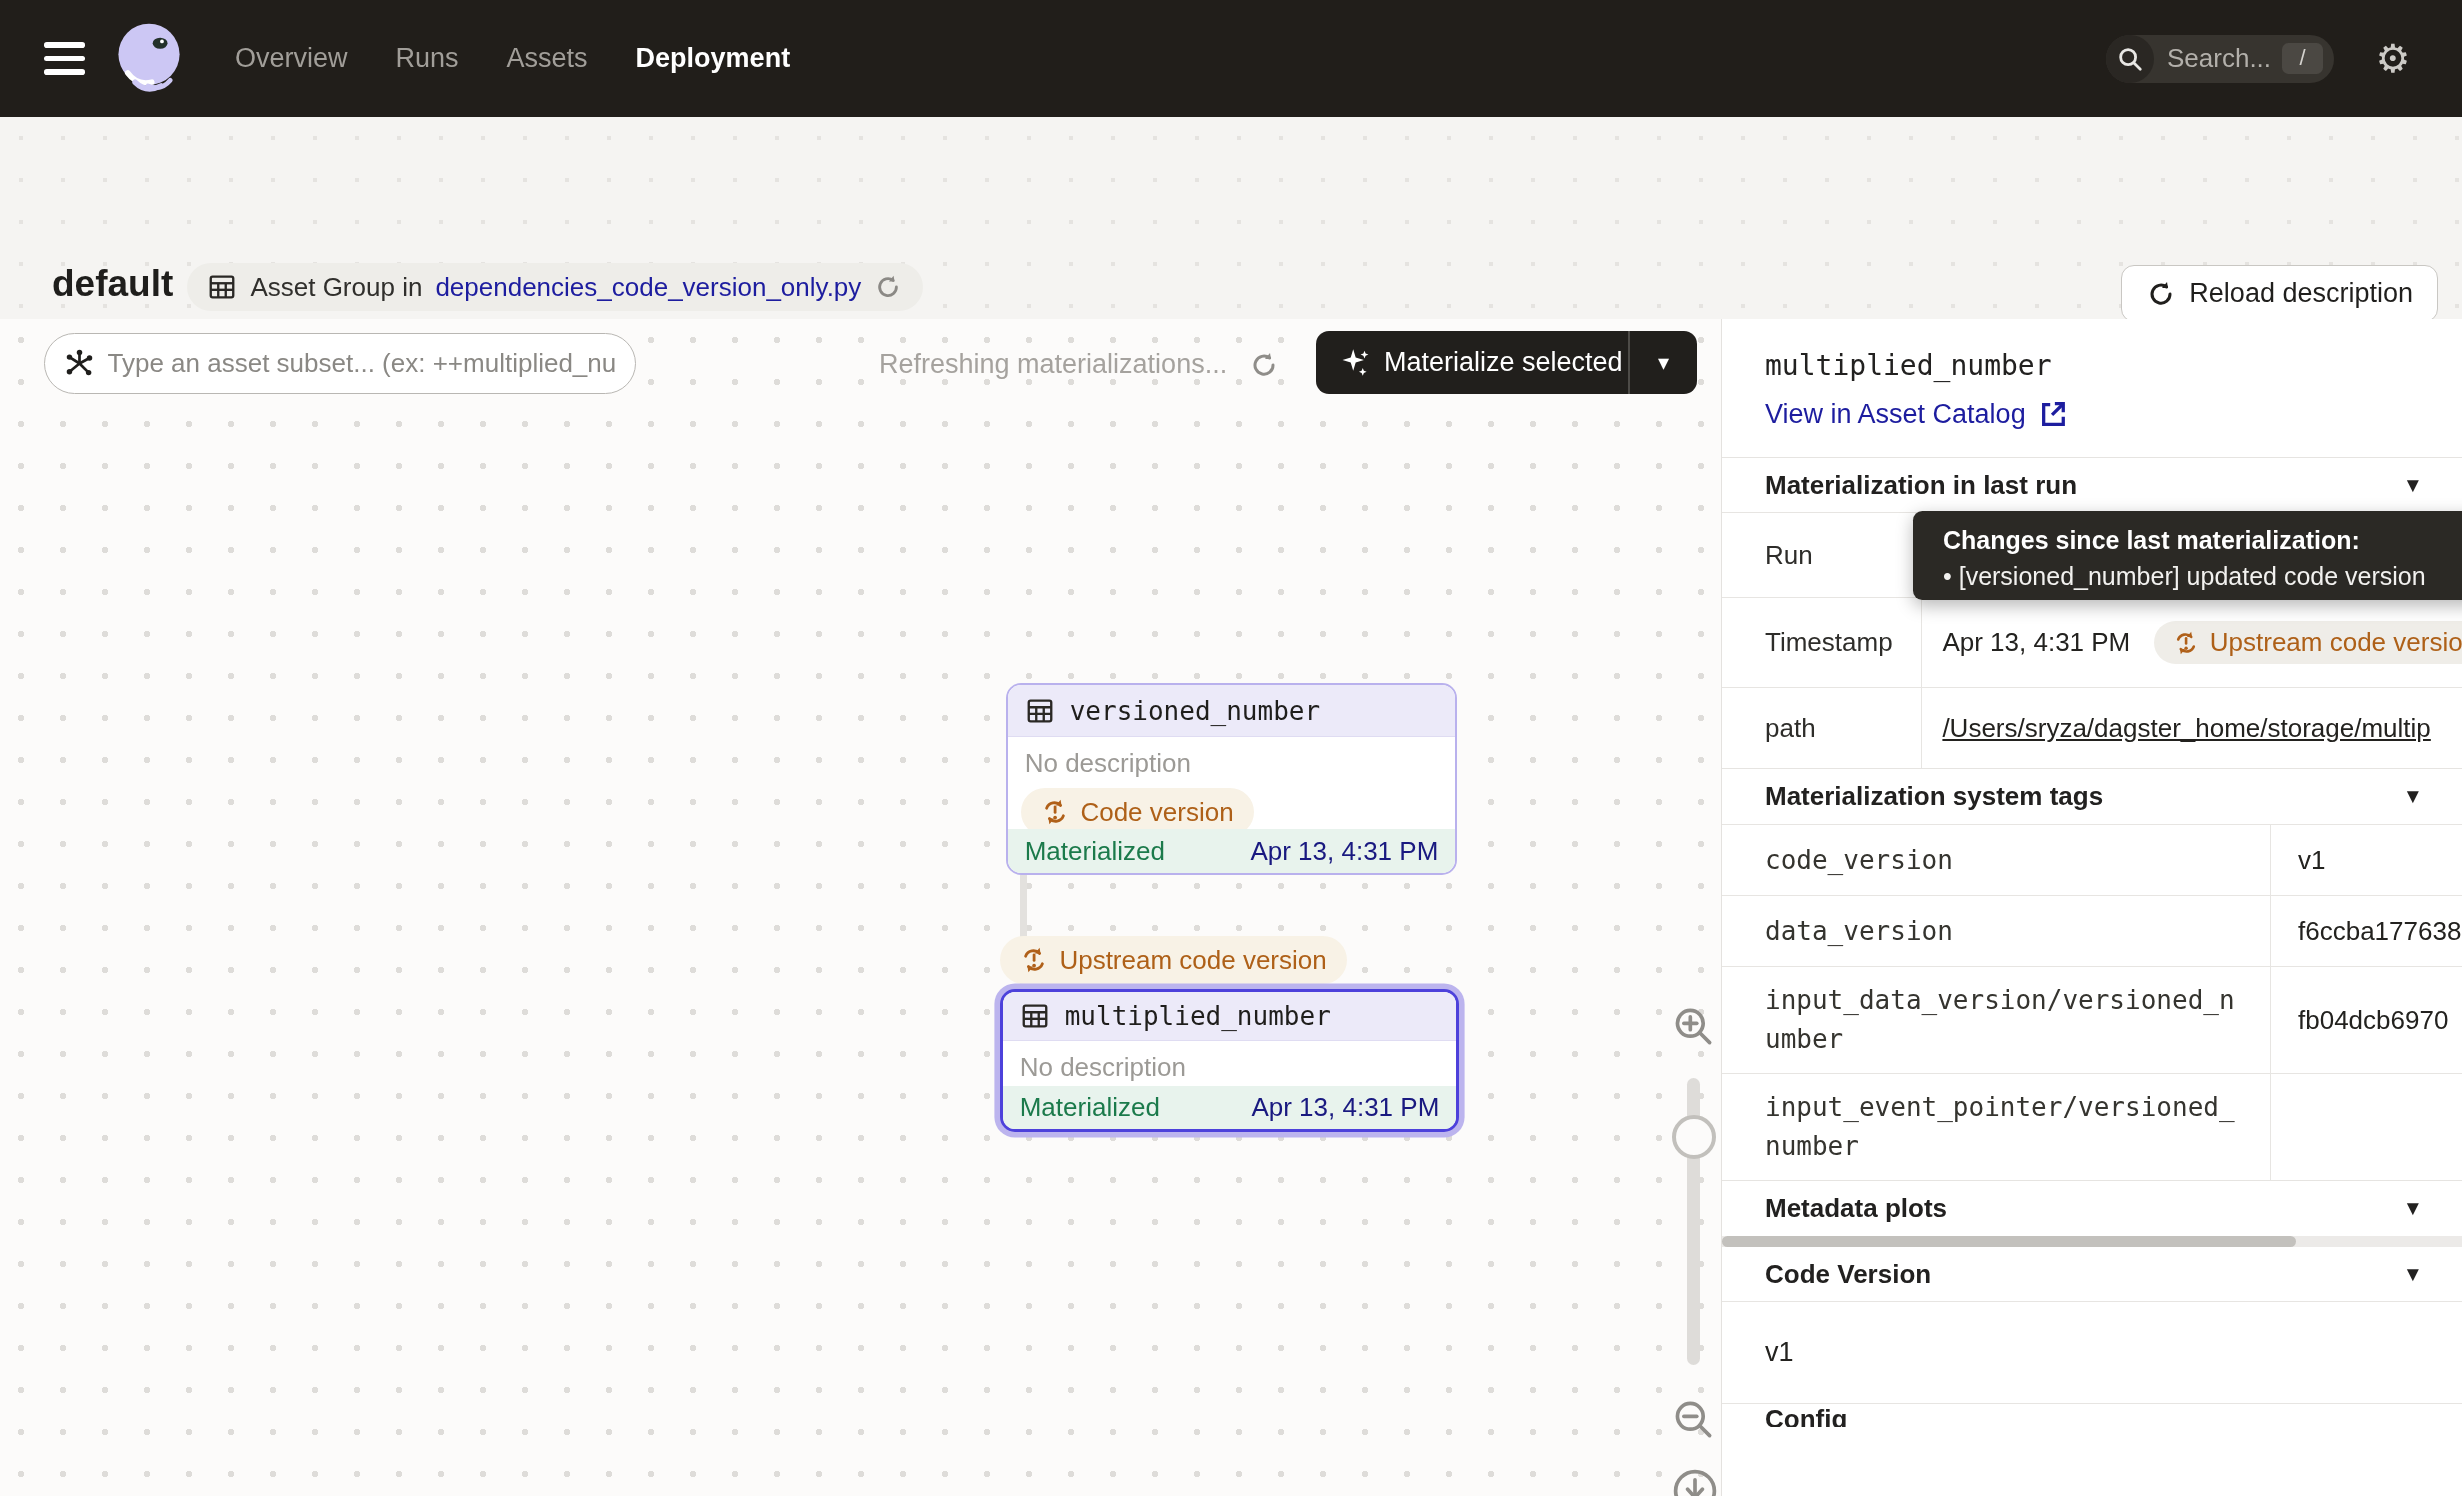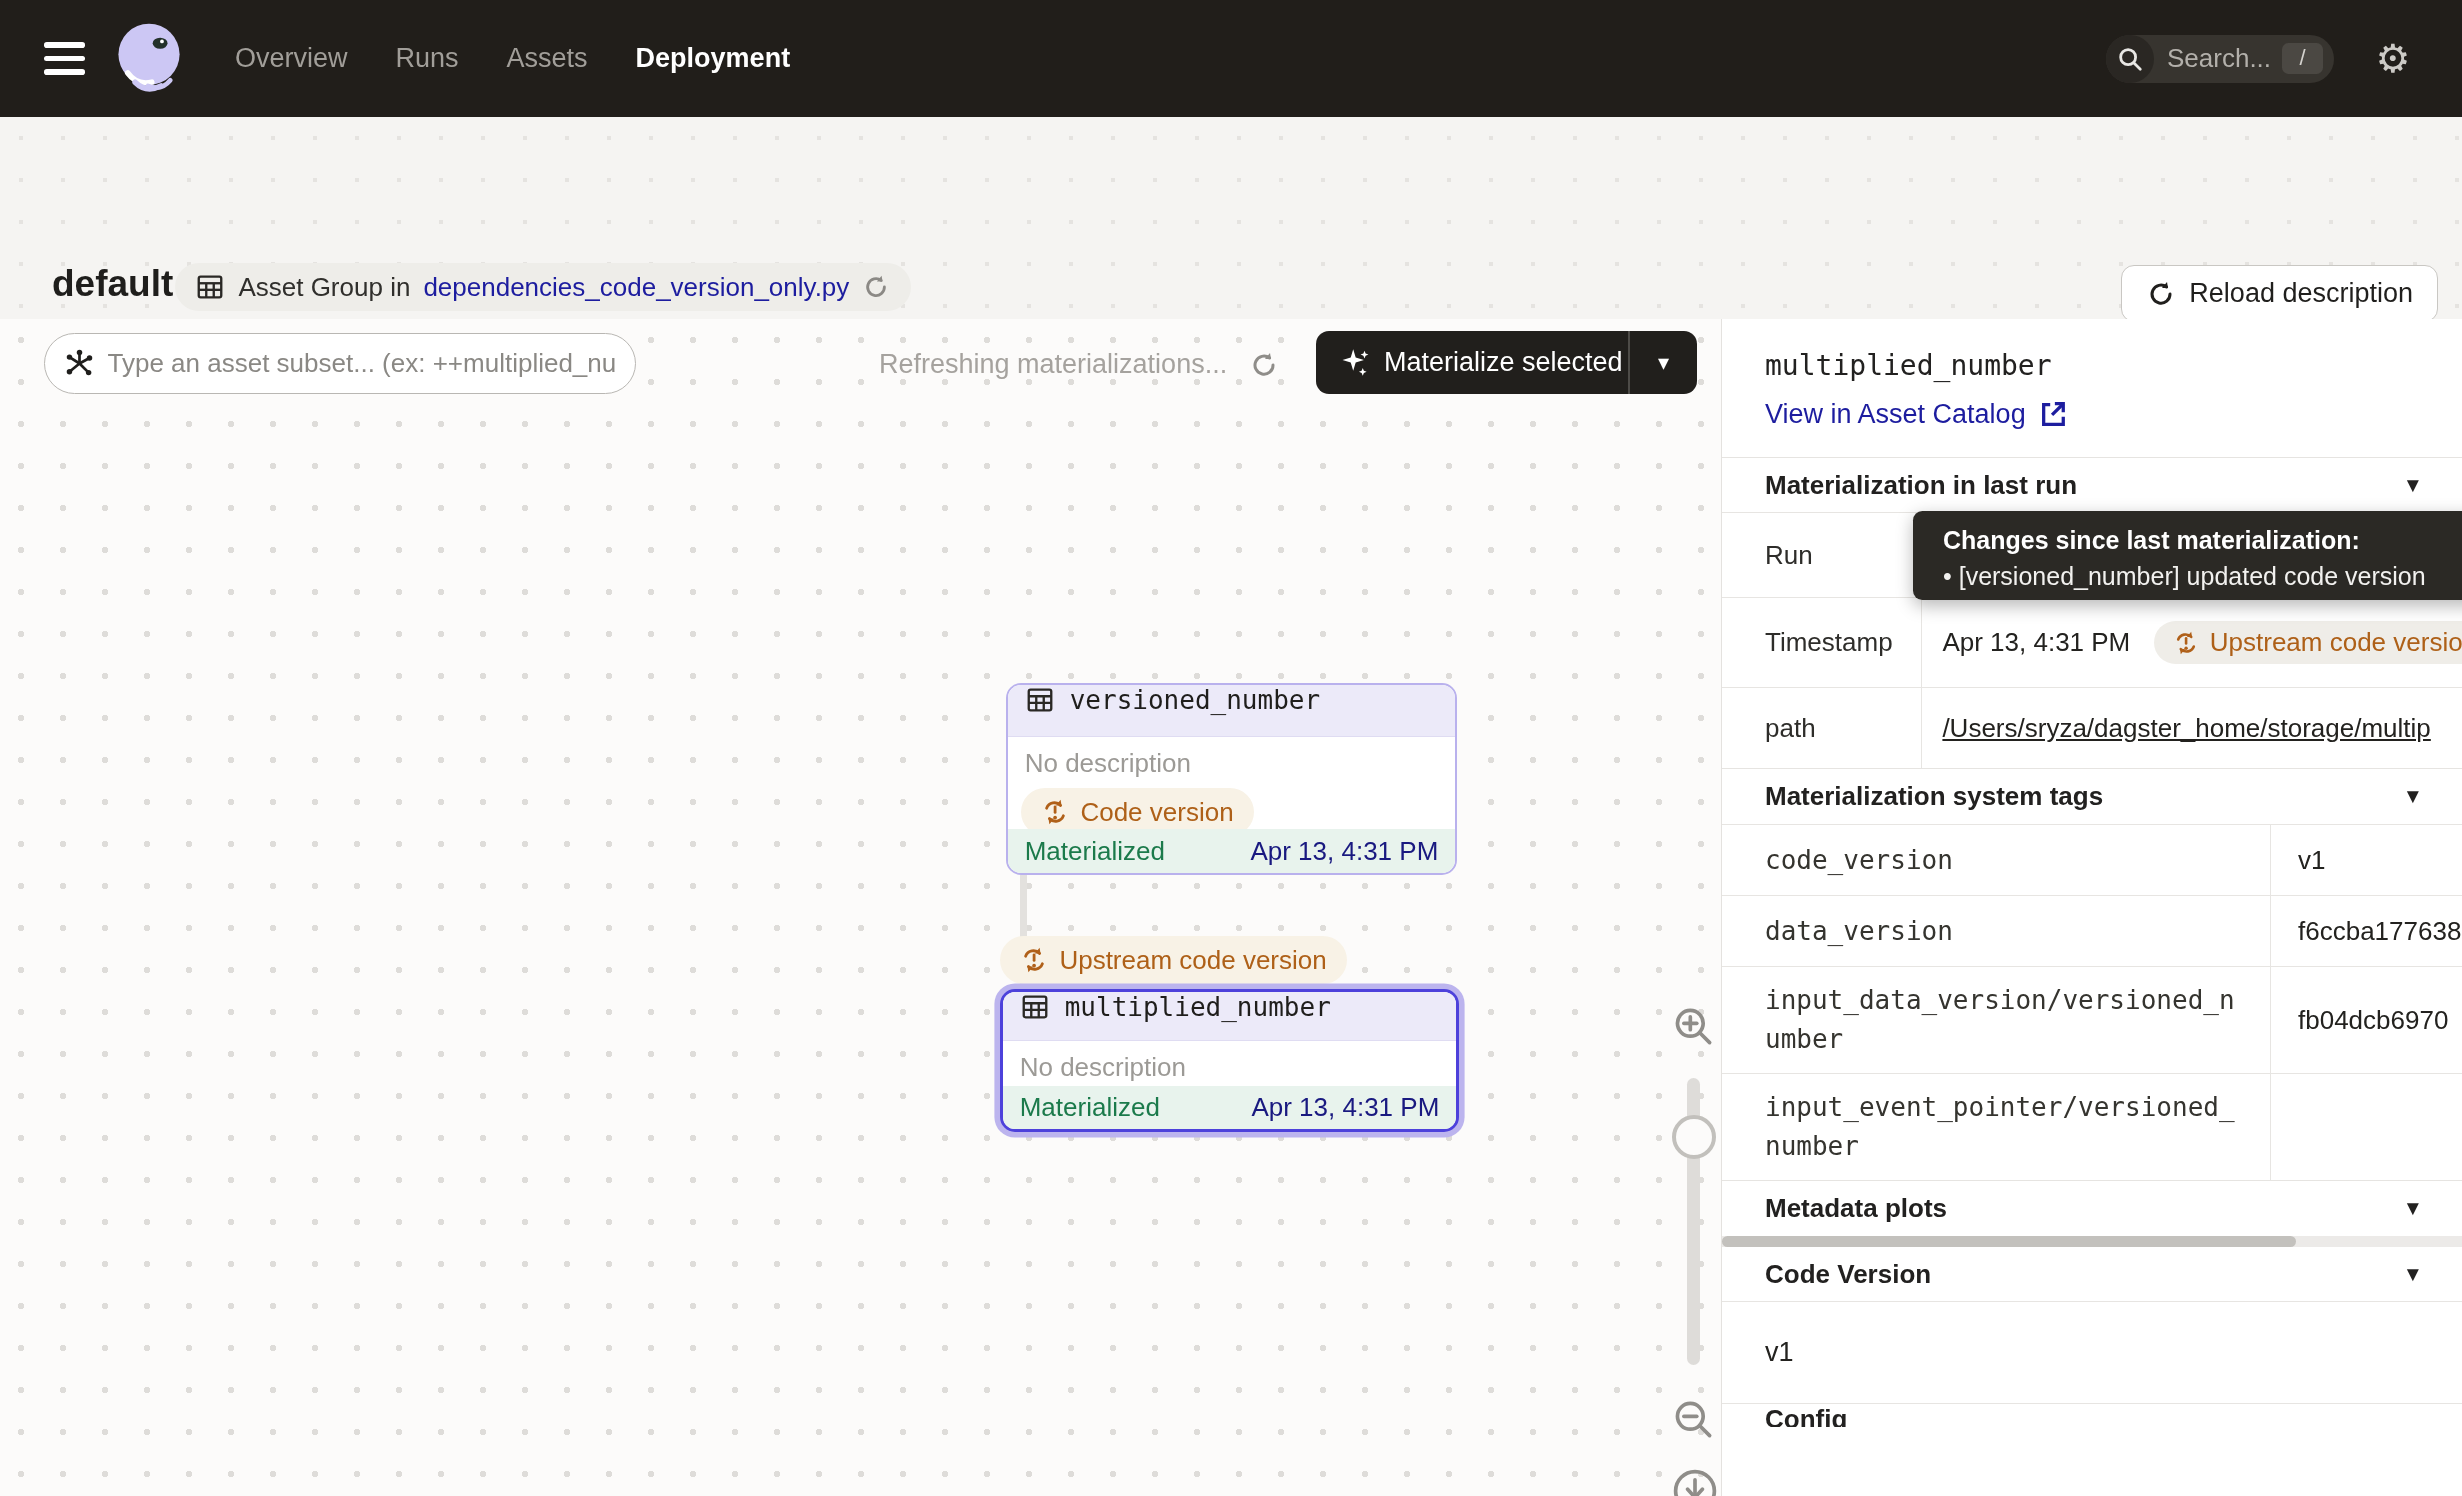--- a/index.html
+++ b/index.html
@@ -28,21 +28,21 @@
                  display:flex; align-items:center; justify-content:center; }
   .gear { width:56px; margin:0 41px 0 31px; color:#cccac6; font-size:39px; text-align:center;
           font-family:"DejaVu Sans", sans-serif; cursor:pointer; }
 
   
   .headerband { position:absolute; left:0; top:117px; width:2462px; height:260px;
                 background:#f5f4f2;
                 background-image:radial-gradient(#e5e3e0 2.3px, transparent 2.3px);
                 background-size:42px 42px; border-bottom:1.9px solid #e2e0dd; }
   .title { position:absolute; left:52px; top:146px; font-size:37px; font-weight:700; color:#1f1e1c; }
-  .groupchip { position:absolute; left:175px; top:146px; height:48px; background:#eeede9;
+  .groupchip { position:absolute; left:187px; top:146px; height:48px; background:#eeede9;
                border-radius:24px; display:flex; align-items:center; padding:0 20.4px; gap:13px; }
   .groupchip .prefix { font-size:26px; color:#302f2c; }
   .groupchip .grouplink { font-size:26px; color:#1d1d9f; cursor:pointer; }
   .reload-btn { position:absolute; right:24px; top:148px; height:57px; background:#ffffff;
                 border:1.9px solid #c9c7c3; border-radius:13px; display:flex; align-items:center;
                 gap:13px; padding:0 24px; font-size:27px; color:#201f1d; cursor:pointer; }
   .tabs { position:absolute; left:44px; bottom:0; display:flex; gap:63px; }
   .tab { font-size:27px; font-weight:700; padding-bottom:20.4px; cursor:pointer; }
   .tab.active { color:#524be0; border-bottom:5.6px solid #524be0; }
   .tab.inactive { color:#3a3936; }
@@ -66,21 +66,21 @@
               font-size:27px; font-weight:500; }
   .mat-split { width:1.9px; height:63px; background:#4d4b47; }
   .mat-caret { width:67px; text-align:center; font-size:22px; color:#fff; cursor:pointer; }
 
   
   .edge { position:absolute; left:1020px; top:556px; width:7.4px; height:111px; background:#e3e1de; }
   .node { position:absolute; background:#fff; border-radius:15px; overflow:hidden; }
   .node.versioned { left:1006px; top:364px; width:451px; height:192px; border:2.8px solid #b9b1ed; }
   .node.selected  { left:1000px; top:670px; width:459px; height:143px; border:3.7px solid #4d41db;
                     box-shadow:0 0 0 5.6px #bcb4ee; }
-  .node-header { background:#eceaf9; display:flex; gap:15px; padding:0 16.7px;
+  .node-header { background:#eceaf9; display:flex; align-items:center; gap:15px; padding:0 16.7px;
                  border-bottom:1.9px solid #dfdcf2; }
   .node.versioned .node-header { height:52px; }
   .node.selected  .node-header { height:49px; }
   .node-name { font-family:"DejaVu Sans Mono", monospace; font-size:26px; color:#1f1e1c; }
   .node-desc { color:#9c9a96; font-size:26px; padding:11px 16.7px 0 16.7px; }
   .chip-warn { display:inline-flex; align-items:center; gap:11px; background:#f8f2e6;
                border-radius:24px; height:48px; padding:0 20.4px; color:#ae6018; font-size:26px; }
   .node .chip-warn { margin:9.3px 0 0 13px; }
   .node-footer { position:absolute; left:0; right:0; bottom:0; background:#e8f3ed;
                  display:flex; align-items:center; justify-content:space-between; padding:0 16.7px; }

